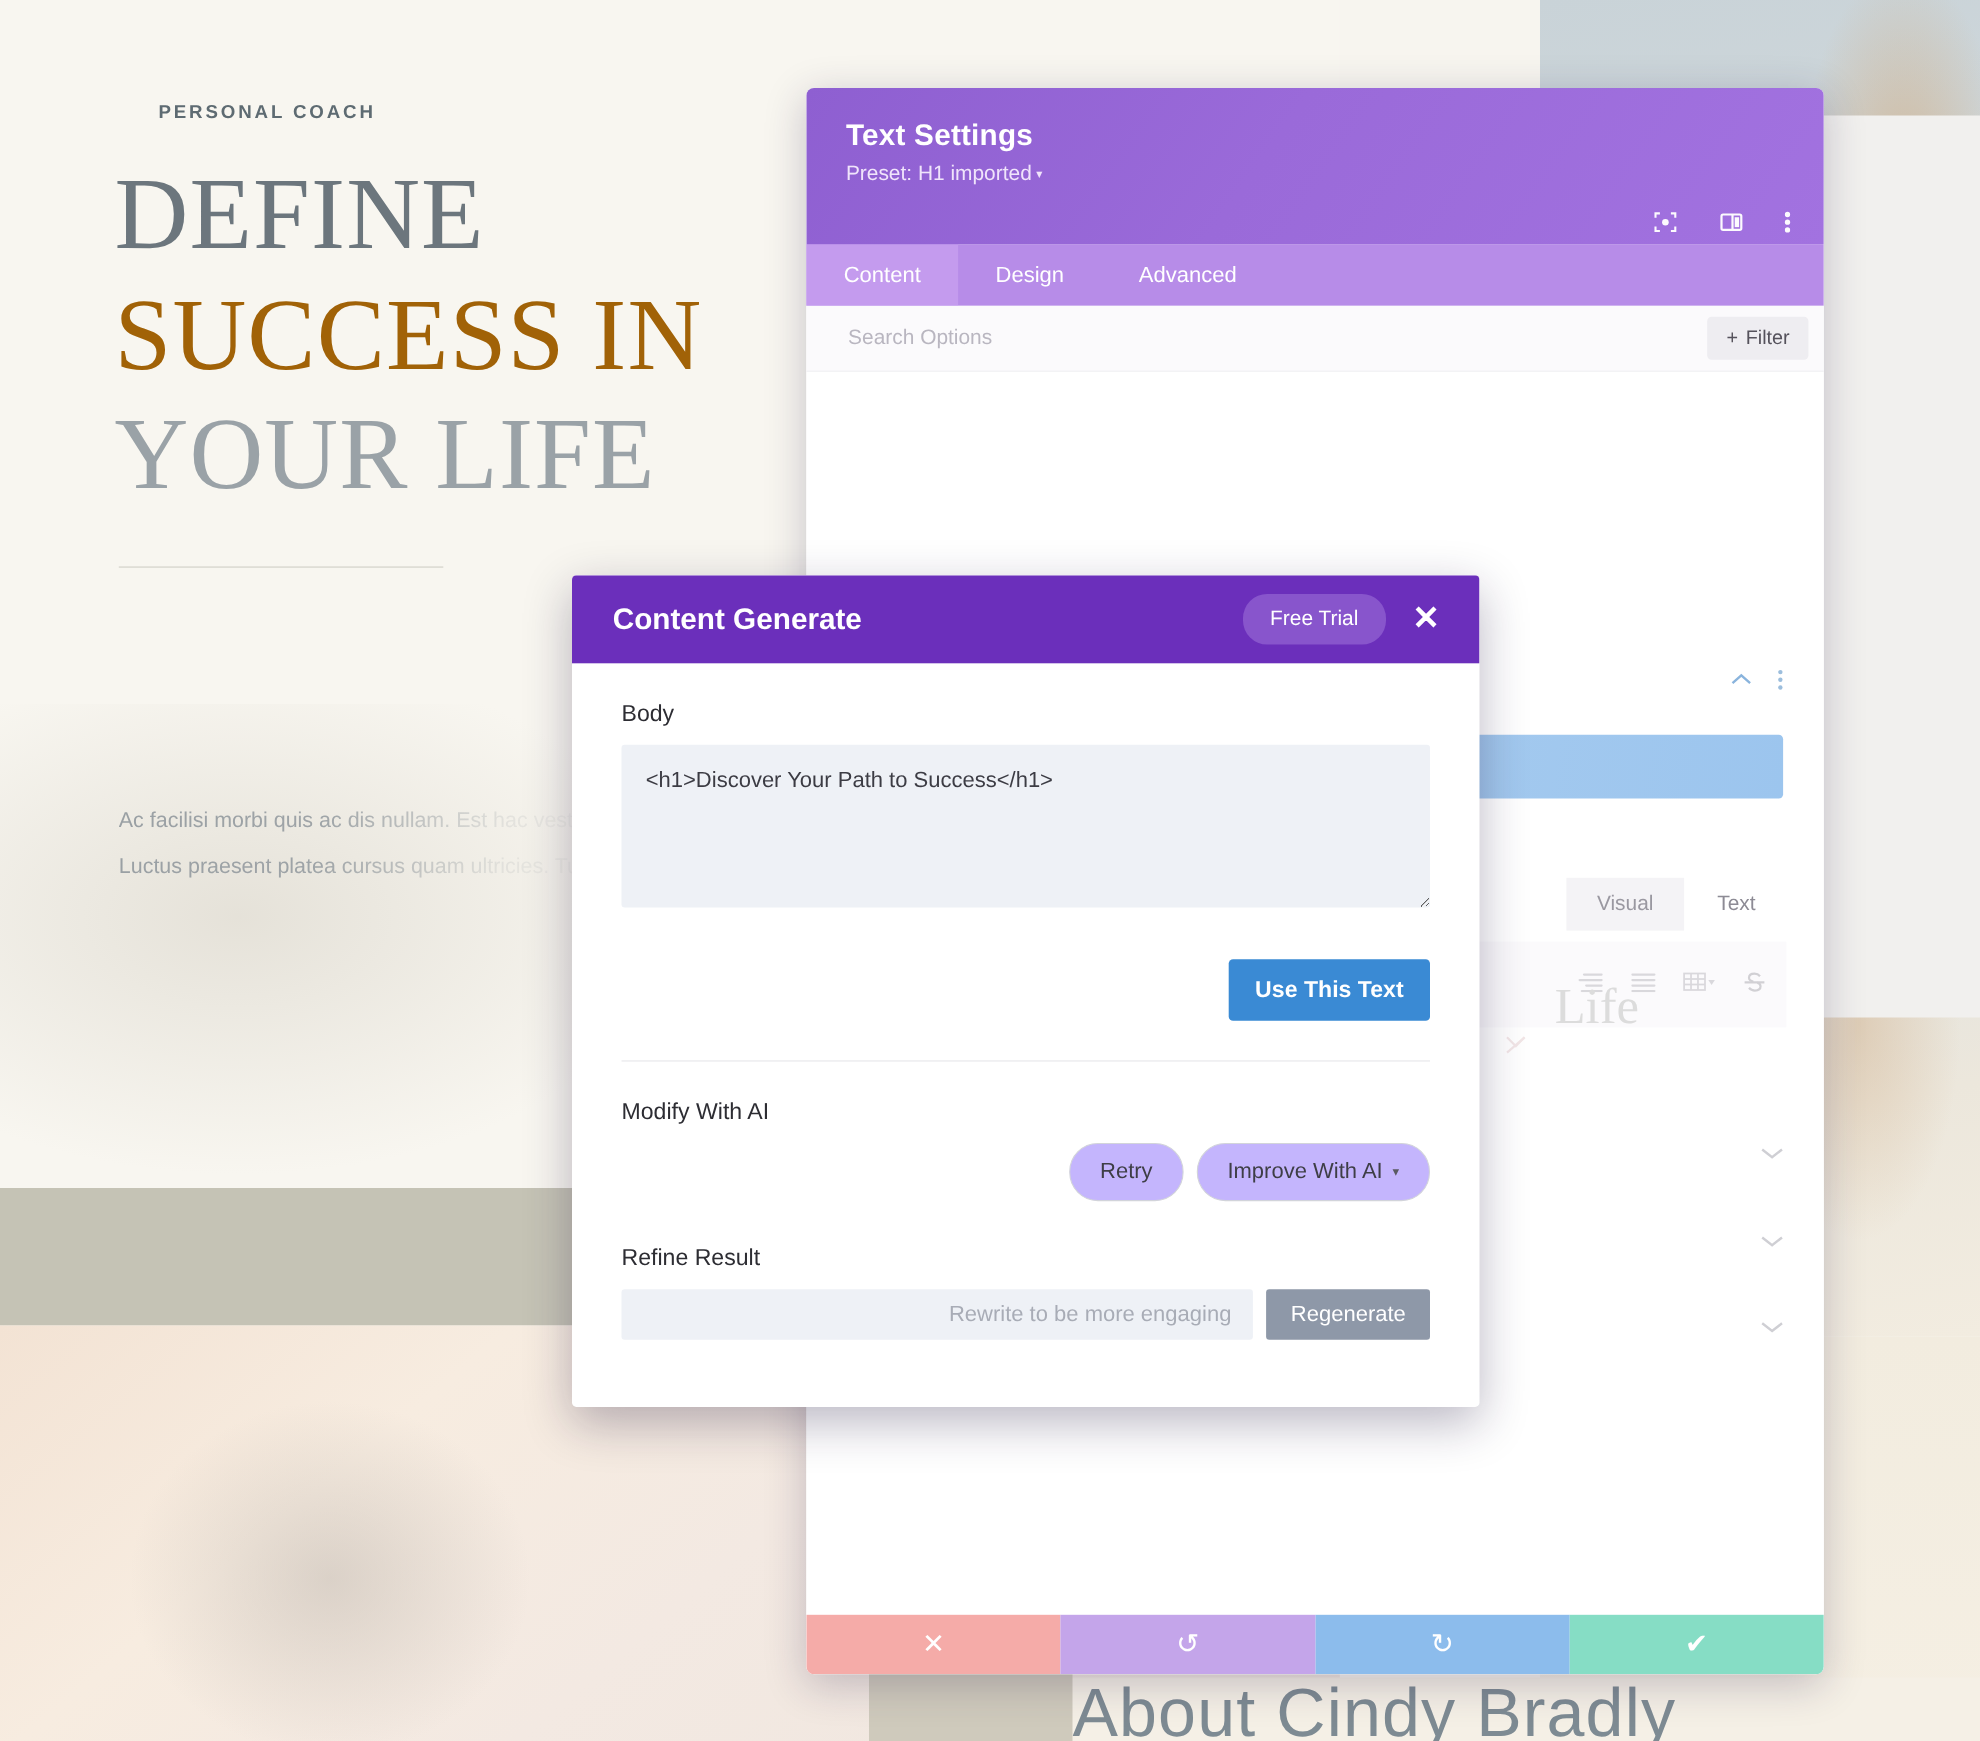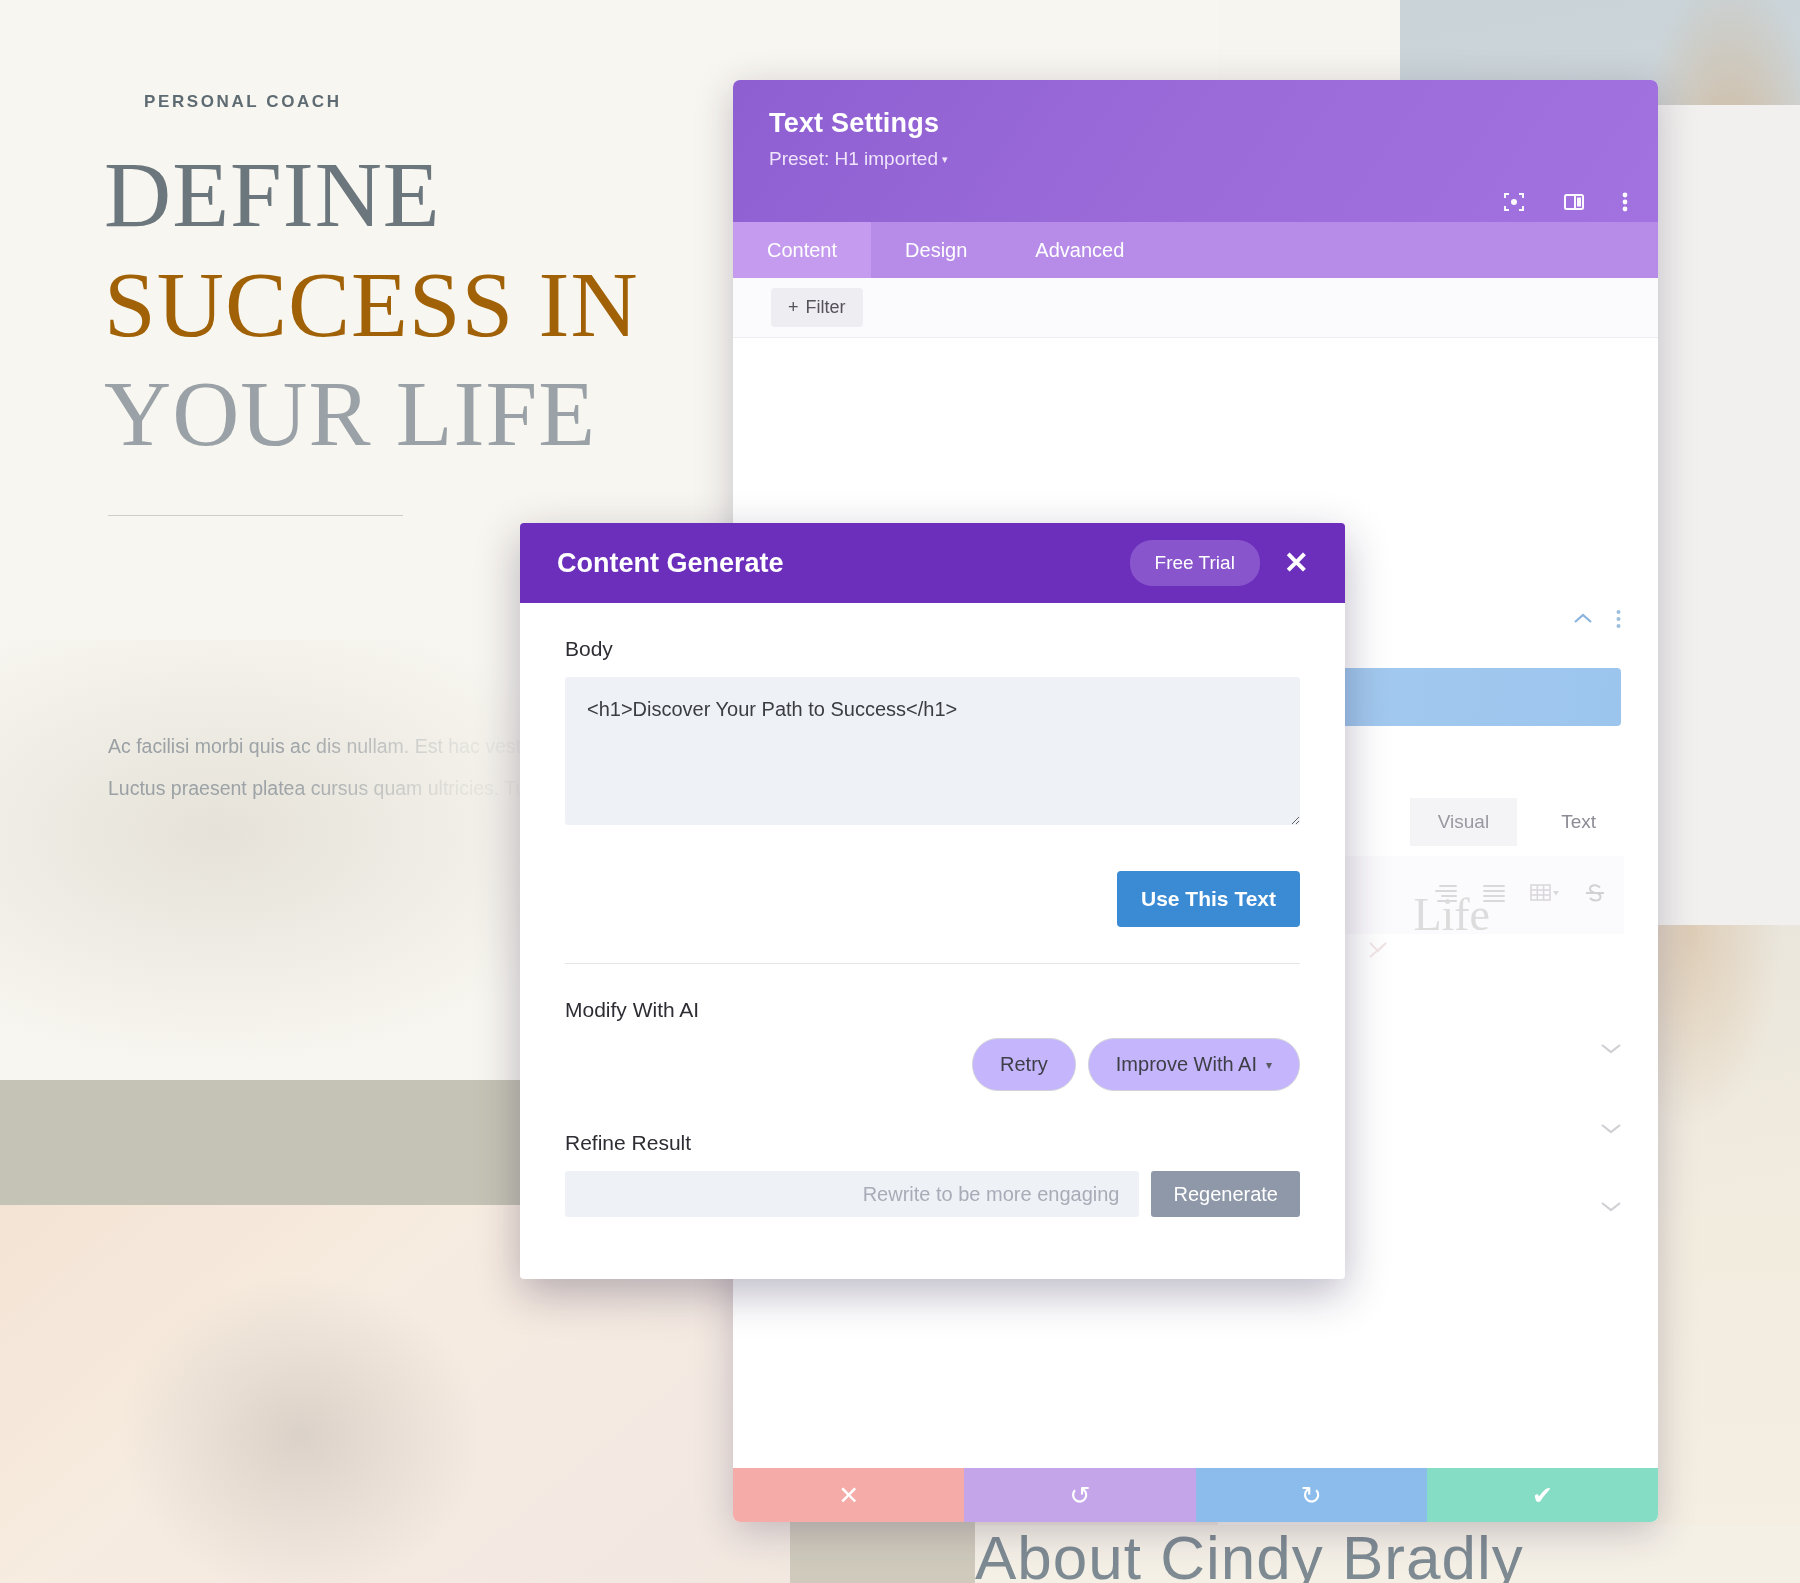--- a/index.html
+++ b/index.html
@@ -273,21 +273,21 @@
   .body-label-bg {
     position: absolute;
     left: 38px; top: 418px;
     font-size: 22px; color: #b6b4bb;
   }
 
   
   .editor-tabs {
     position: absolute;
     right: 34px; top: 460px;
-    display: flex; gap: 16px;
+    display: flex; gap: 2px;
   }
   .ed-tab {
     padding: 13px 28px;
     font-size: 19px;
     color: #9a98a1;
     background: #f4f3f6;
     cursor: pointer;
   }
   .ed-tab.active { background: #ffffff; color: #8d8b95; }
 
@@ -522,20 +522,21 @@
       </div>
     </div>
 
     <div class="ts-tabs">
       <div class="ts-tab active">Content</div>
       <div class="ts-tab">Design</div>
       <div class="ts-tab">Advanced</div>
     </div>
 
     <div class="ts-searchbar">
+      <input class="ts-search-input" type="text" placeholder="Search Options" style="">
       <button class="ts-filter">
         <span class="plus">+</span><span>Filter</span>
       </button>
     </div>
 
     <div class="ts-body">
 
       <div class="sec-text-head">
         <div class="sec-text-title">Text</div>
         <div class="sec-text-tools">

